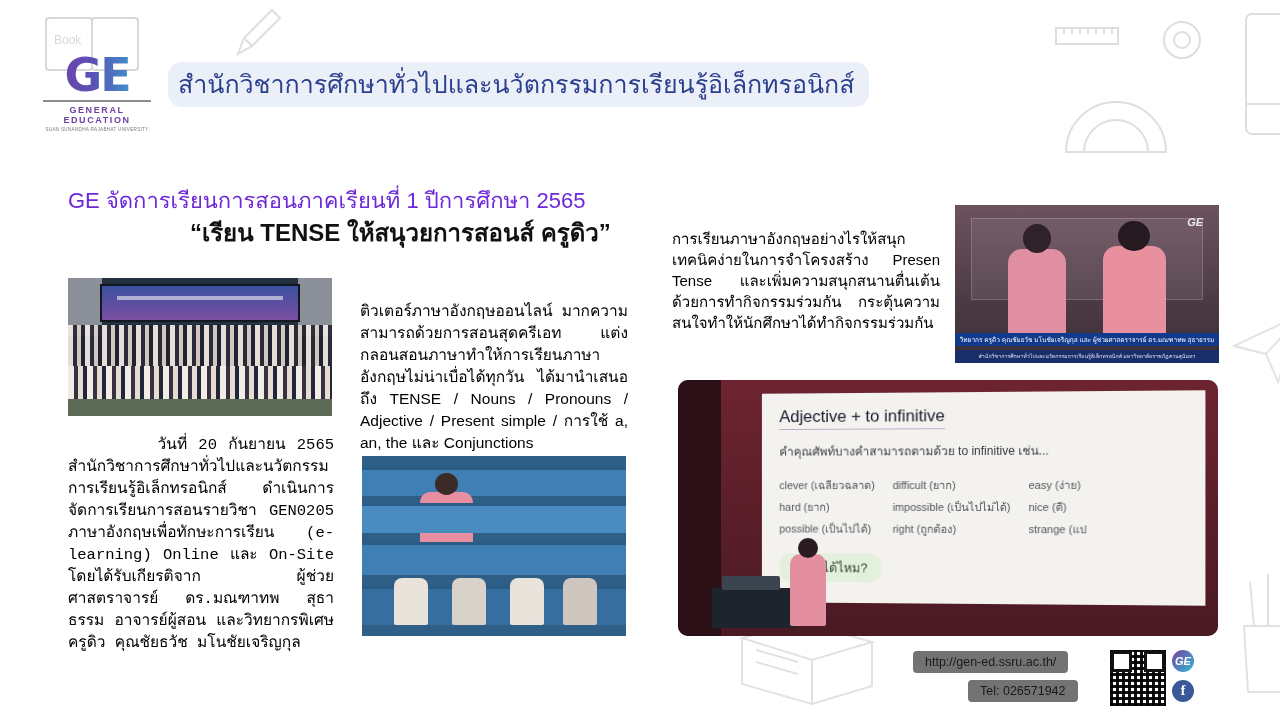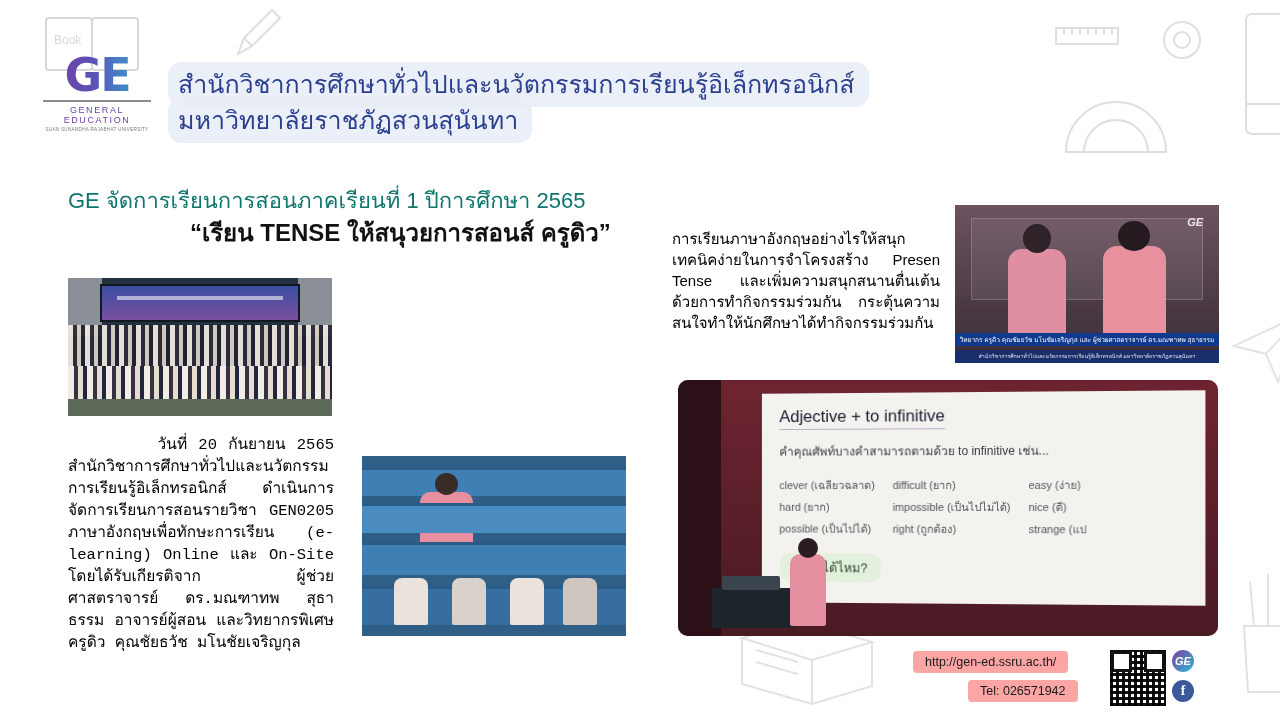--- a/index.html
+++ b/index.html
@@ -50,21 +50,21 @@
   }
   .logo-rule {
     width: 108px; height: 2px;
     background: #8c8c8c;
     margin: 2px auto 3px auto;
   }
   .logo-sub1 {
     font-size: 9px;
     letter-spacing: 1.6px;
     color: #6b3fa0;
-    font-weight: normal;
+    font-weight: bold;
   }
   .logo-sub2 {
     font-size: 4.6px;
     letter-spacing: 0.3px;
     color: #7a7a7a;
     margin-top: 2px;
   }
 
   .head-line {
     position: absolute;
@@ -76,21 +76,21 @@
     background: rgba(232,236,246,0.85);
   }
   .head-line.l1 { left: 168px; top: 62px; }
   .head-line.l2 { left: 168px; top: 98px; }
 
   
   .title1 {
     position: absolute;
     left: 68px; top: 183px;
     font-size: 22px;
-    color: #0f766e;
+    color: #6d28d9;
     white-space: nowrap;
   }
   .title2 {
     position: absolute;
     left: 190px; top: 213px;
     font-size: 24px;
     font-weight: bold;
     color: #111111;
     white-space: nowrap;
   }
@@ -303,21 +303,21 @@
     text-align: justify;
     white-space: pre-wrap;
   }
   #text-left-col  { left: 68px;  top: 434px; width: 266px; font-family: Liberation Mono, monospace; }
   #text-mid-col   { left: 360px; top: 300px; width: 268px; }
   #text-right-col { left: 672px; top: 228px; width: 268px; font-size: 15px; line-height: 21px; }
 
   
   .pill {
     position: absolute;
-    background: #fca5a5;
+    background: #737373;
     border-radius: 4px;
     font-size: 12.5px;
     color: #1a1a1a;
     padding: 4px 12px;
     white-space: nowrap;
   }
   #url-pill { left: 913px; top: 651px; }
   #tel-pill { left: 968px; top: 680px; }
 
   .qr {
@@ -401,21 +401,20 @@
   </div>
 
   <div class="header-band">
     <div class="logo">
       <div class="logo-ge">GE</div>
       <div class="logo-rule"></div>
       <div class="logo-sub1">GENERAL EDUCATION</div>
       <div class="logo-sub2">SUAN SUNANDHA RAJABHAT UNIVERSITY</div>
     </div>
     <div class="head-line l1">สำนักวิชาการศึกษาทั่วไปและนวัตกรรมการเรียนรู้อิเล็กทรอนิกส์</div>
-    <div class="head-line l2">มหาวิทยาลัยราชภัฏสวนสุนันทา</div>
   </div>
 
   <div class="title1">GE จัดการเรียนการสอนภาคเรียนที่ 1 ปีการศึกษา 2565</div>
   <div class="title2">“เรียน TENSE ให้สนุวยการสอนส์ ครูดิว”</div>
 
   <div class="photo" id="photo-group">
     <div class="inner">
       <div class="wallL"></div>
         <div class="wallR"></div>
       <div class="screen"></div>
@@ -476,20 +475,21 @@
         </div>
       </div>
       <div class="slide-q">จะทำได้ไหม?</div>
     </div>
     <div class="desk"></div>
     <div class="laptop"></div>
     <div class="presenter"></div>
   </div>
 
   <div class="body-text" id="text-left-col">        วันที่ 20 กันยายน 2565 สำนักวิชาการศึกษาทั่วไปและนวัตกรรมการเรียนรู้อิเล็กทรอนิกส์ ดำเนินการจัดการเรียนการสอนรายวิชา GEN0205 ภาษาอังกฤษเพื่อทักษะการเรียน (e-learning) Online และ On-Site โดยได้รับเกียรติจาก ผู้ช่วยศาสตราจารย์ ดร.มณฑาทพ สุธาธรรม อาจารย์ผู้สอน และวิทยากรพิเศษ ครูดิว คุณชัยธวัช มโนชัยเจริญกุล</div>
+  <div class="body-text" id="text-mid-col">ติวเตอร์ภาษาอังกฤษออนไลน์ มากความสามารถด้วยการสอนสุดครีเอท แต่งกลอนสอนภาษาทำให้การเรียนภาษาอังกฤษไม่น่าเบื่อได้ทุกวัน ได้มานำเสนอถึง TENSE / Nouns / Pronouns / Adjective / Present simple / การใช้ a, an, the และ Conjunctions</div>
   <div class="body-text" id="text-right-col">การเรียนภาษาอังกฤษอย่างไรให้สนุก เทคนิคง่ายในการจำโครงสร้าง Presen Tense และเพิ่มความสนุกสนานตื่นเต้นด้วยการทำกิจกรรมร่วมกัน กระตุ้นความสนใจทำให้นักศึกษาได้ทำกิจกรรมร่วมกัน</div>
 
   <div class="pill" id="url-pill">http://gen-ed.ssru.ac.th/</div>
   <div class="pill" id="tel-pill">Tel: 026571942</div>
   <div class="qr"></div>
   <div class="social">
     <div class="dot ge-dot">GE</div>
     <div class="dot fb-dot">f</div>
   </div>
 

